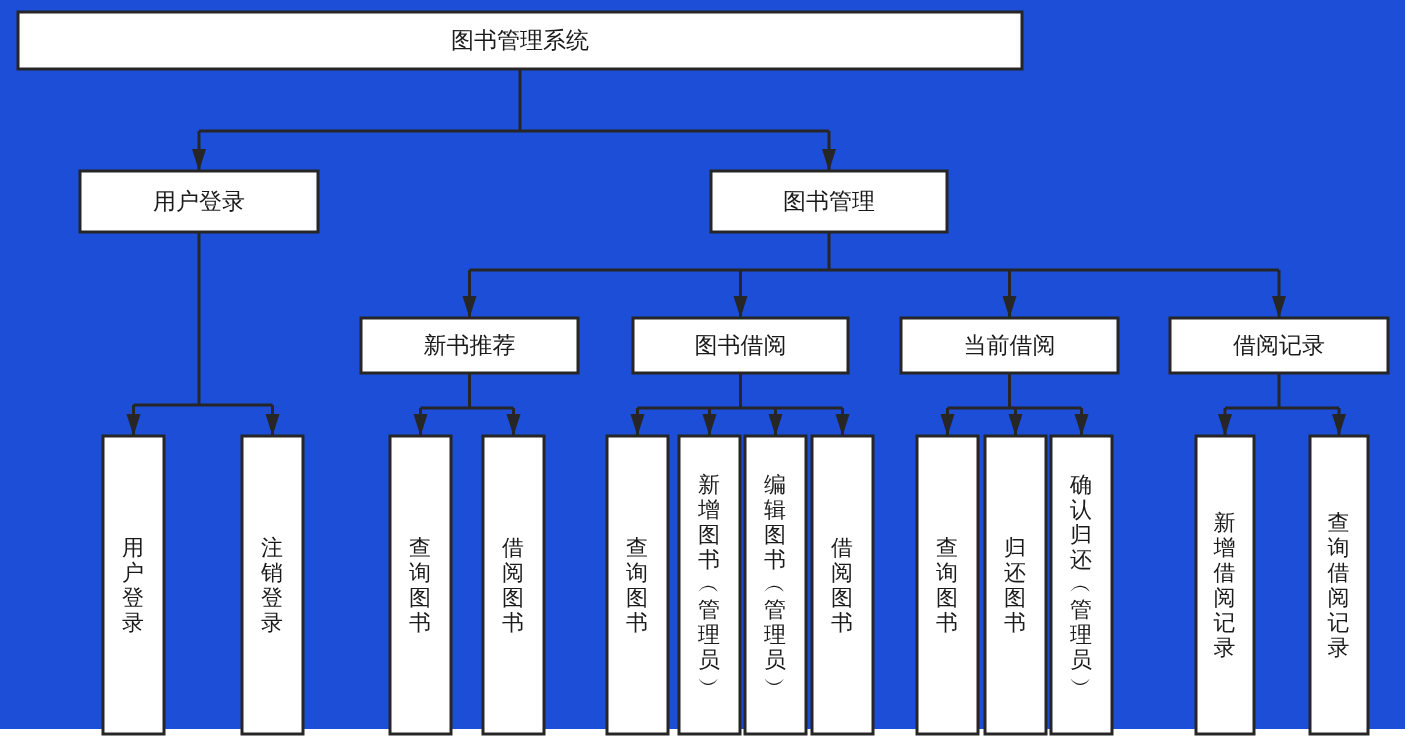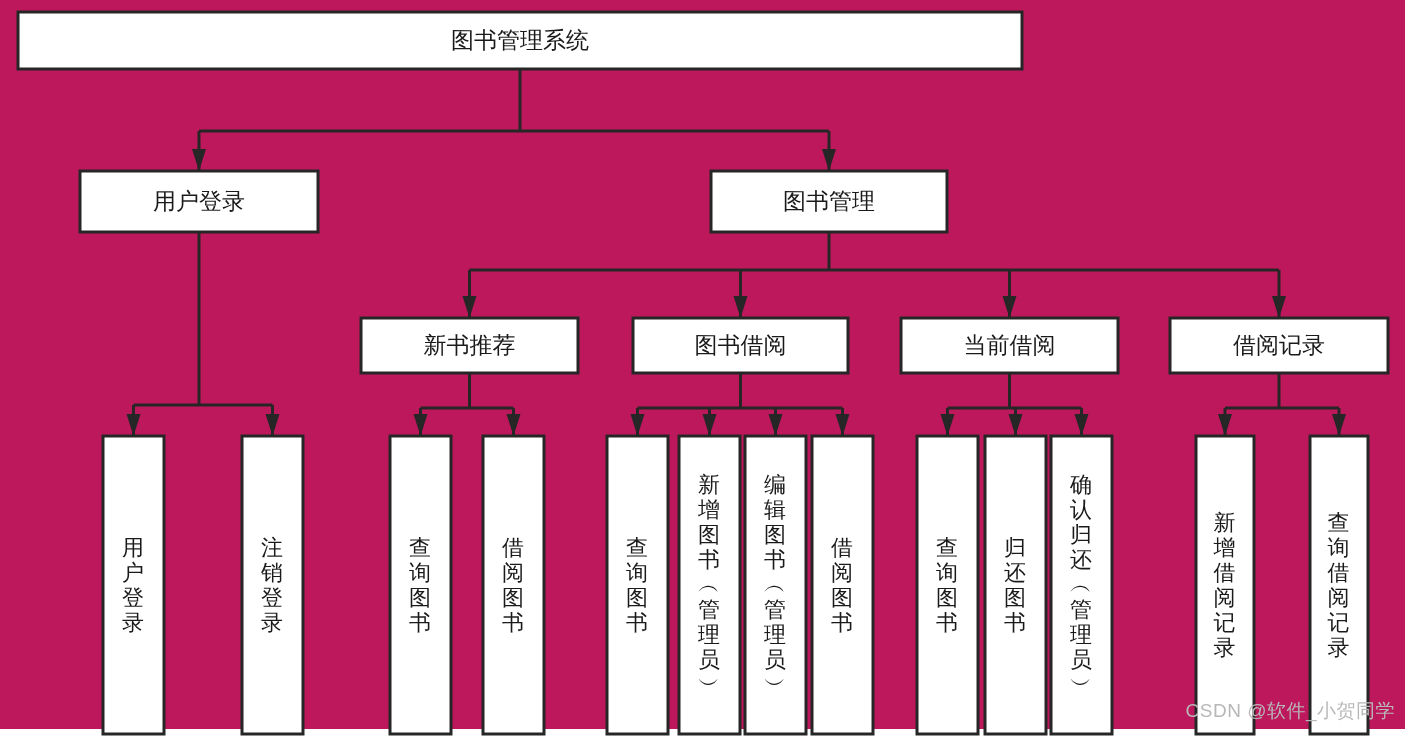--- a/index.html
+++ b/index.html
@@ -10,21 +10,21 @@
   body {
     width: 1405px;
     height: 747px;
     font-family: "Liberation Sans", "DejaVu Sans", sans-serif;
     overflow: hidden;
   }
   #diagram-root {
     position: relative;
     width: 1405px;
     height: 729px;
-    background: #be185d;
+    background: #1d4ed8;
   }
   svg#flow {
     position: absolute;
     left: 0;
     top: 0;
     width: 1405px;
     height: 747px;
     display: block;
   }
   .node-box {
@@ -207,15 +207,14 @@
           <rect x="1196" y="436" width="58" height="298" class="node-box"></rect>
           <text x="1225" y="529.5" class="node-label-vertical"><tspan x="1225" dy="0">新</tspan><tspan x="1225" dy="25">增</tspan><tspan x="1225" dy="25">借</tspan><tspan x="1225" dy="25">阅</tspan><tspan x="1225" dy="25">记</tspan><tspan x="1225" dy="25">录</tspan></text>
         </g>
         <g>
           <rect x="1310" y="436" width="58" height="298" class="node-box"></rect>
           <text x="1339" y="529.5" class="node-label-vertical"><tspan x="1339" dy="0">查</tspan><tspan x="1339" dy="25">询</tspan><tspan x="1339" dy="25">借</tspan><tspan x="1339" dy="25">阅</tspan><tspan x="1339" dy="25">记</tspan><tspan x="1339" dy="25">录</tspan></text>
         </g>
       </g>
   </svg>
 
-  <div class="watermark">CSDN @软件_小贺同学</div>
 
 </div>
 
 </body></html>

